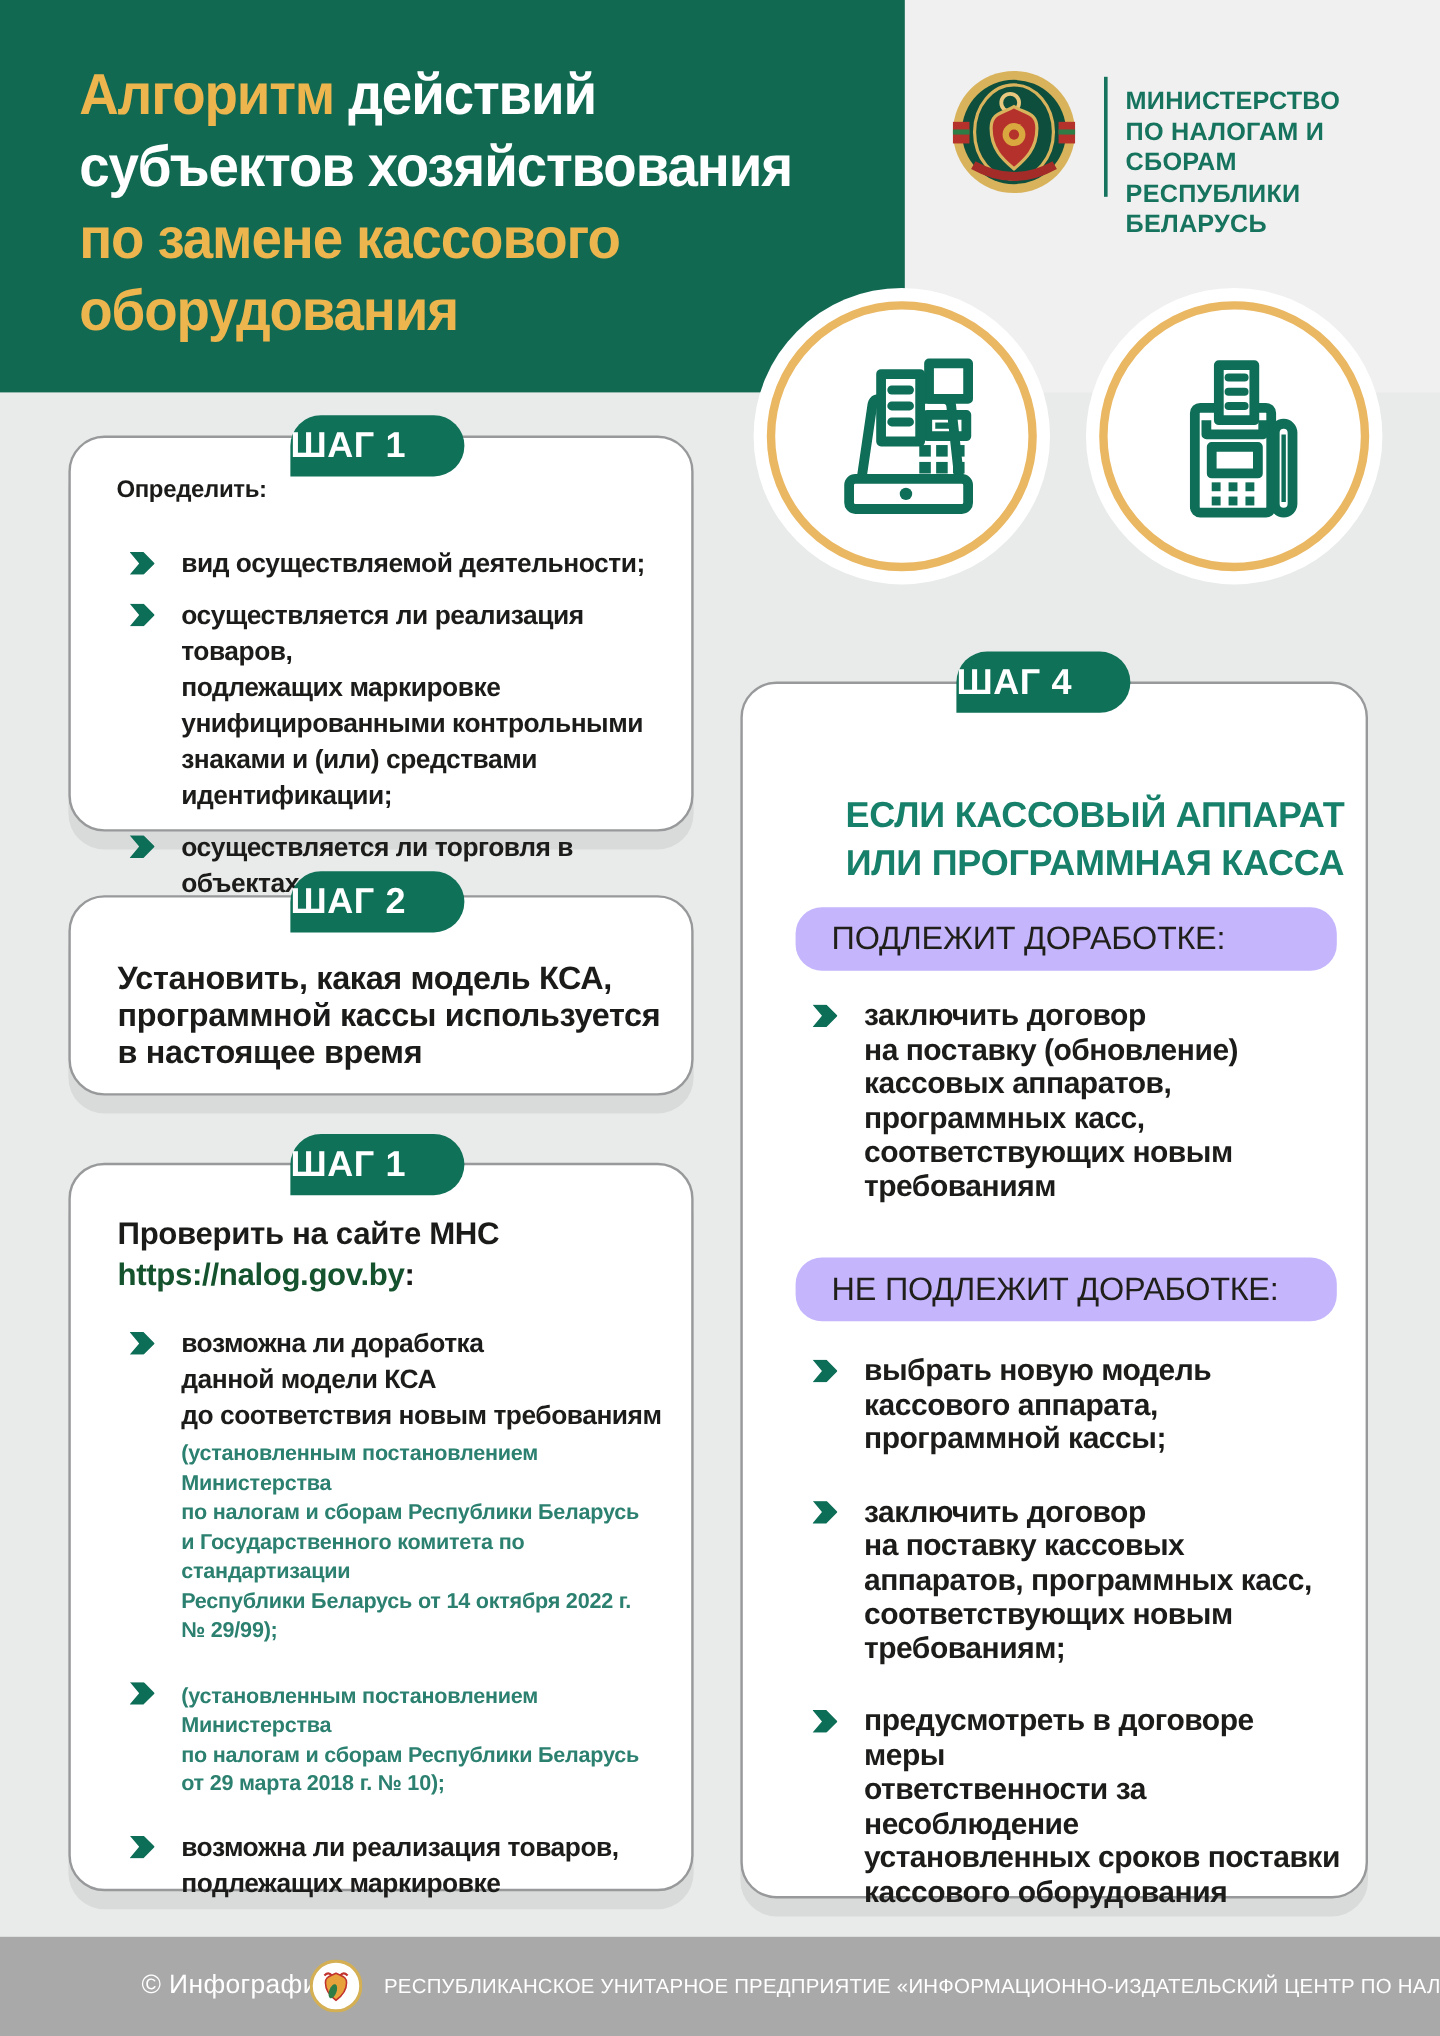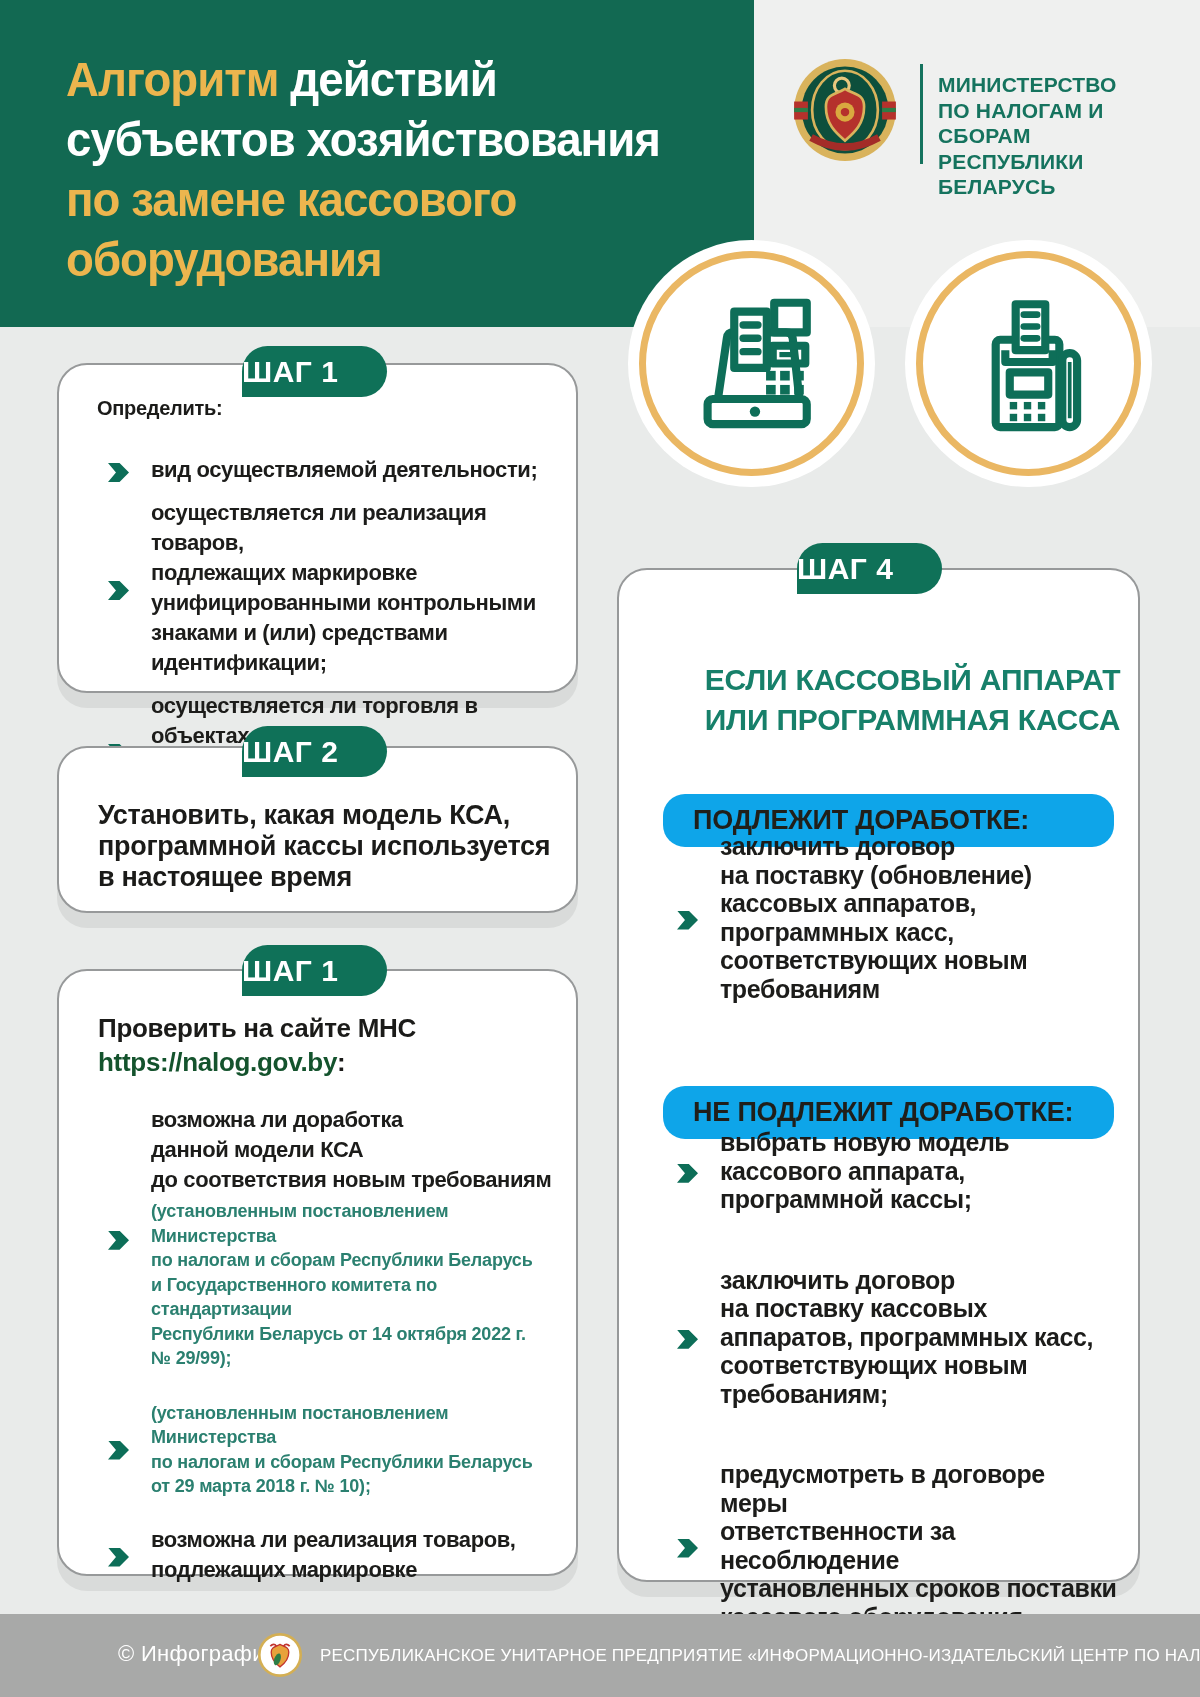--- a/index.html
+++ b/index.html
@@ -43,33 +43,33 @@
   .card1 .h-black{left:38px;top:32px;font-size:20px;}
   .card2 .h-black{left:39px;top:52px;font-size:27px;line-height:31px;}
   .card3 .h-black{left:39px;top:42px;font-size:26px;line-height:30px;}
   .link-line{position:absolute;left:39px;top:76px;font-size:26px;font-weight:bold;letter-spacing:-.3px;}
   .link{color:#14532d;text-decoration:none;}
   .link-colon{color:#1b1b19;}
   .bullets{position:absolute;display:flex;flex-direction:column;}
   .card1 .bullets{left:49px;top:90px;gap:13px;width:450px;}
   .card3 .bullets{left:49px;top:134px;gap:26px;width:450px;}
   .card4 .bul-one{position:absolute;left:58px;}
-  .card4 .bullets{position:absolute;left:58px;gap:52px;width:440px;}
-  .bullet{display:flex;align-items:center;}
+  .card4 .bullets{position:absolute;left:58px;gap:32px;width:440px;}
+  .bullet{display:flex;align-items:flex-start;}
   .arr{width:21px;height:19px;background:#0d6e58;flex:none;margin-top:5px;margin-right:22px;
        clip-path:polygon(0 0,55% 0,100% 50%,55% 100%,0 100%,38% 50%);}
   .btext{font-weight:bold;font-size:22px;line-height:30px;letter-spacing:-.4px;color:#1c1c1a;
          white-space:pre-line;}
   .note{font-weight:bold;font-size:18px;line-height:24.5px;letter-spacing:-.2px;color:#2b8070;
         white-space:pre-line;margin-top:4px;}
   .h4-teal{position:absolute;left:0;top:90px;width:100%;text-align:center;color:#17806a;
            font-size:30px;font-weight:bold;line-height:40px;letter-spacing:-.2px;white-space:pre-line;margin-left:34px;}
-  .banner{position:absolute;left:44px;width:451px;height:53px;background:#0ea5e9;border-radius:22px;
-          font-size:27px;font-weight:bold;line-height:53px;color:#201f1a;padding-left:30px;
-          box-sizing:border-box;letter-spacing:-.2px;margin-top:38px;}
+  .banner{position:absolute;left:44px;width:451px;height:53px;background:#c4b5fd;border-radius:22px;
+          font-size:27px;font-weight:normal;line-height:53px;color:#201f1a;padding-left:30px;
+          box-sizing:border-box;letter-spacing:-.2px;}
   .banner1{top:186px;}
   .banner2{top:478px;}
   .card4 .btext{font-size:25px;line-height:28.5px;}
   
   .footer{position:absolute;left:0;top:1614px;width:1200px;height:83px;background:#a8a9a8;}
   .f-copy{position:absolute;left:118px;top:27px;font-size:22px;color:#ffffff;letter-spacing:.3px;}
   .f-logo{position:absolute;left:258px;top:19px;}
   .f-org{position:absolute;left:320px;top:32px;font-size:17px;color:#ffffff;white-space:nowrap;
          letter-spacing:.2px;}
 </style>

